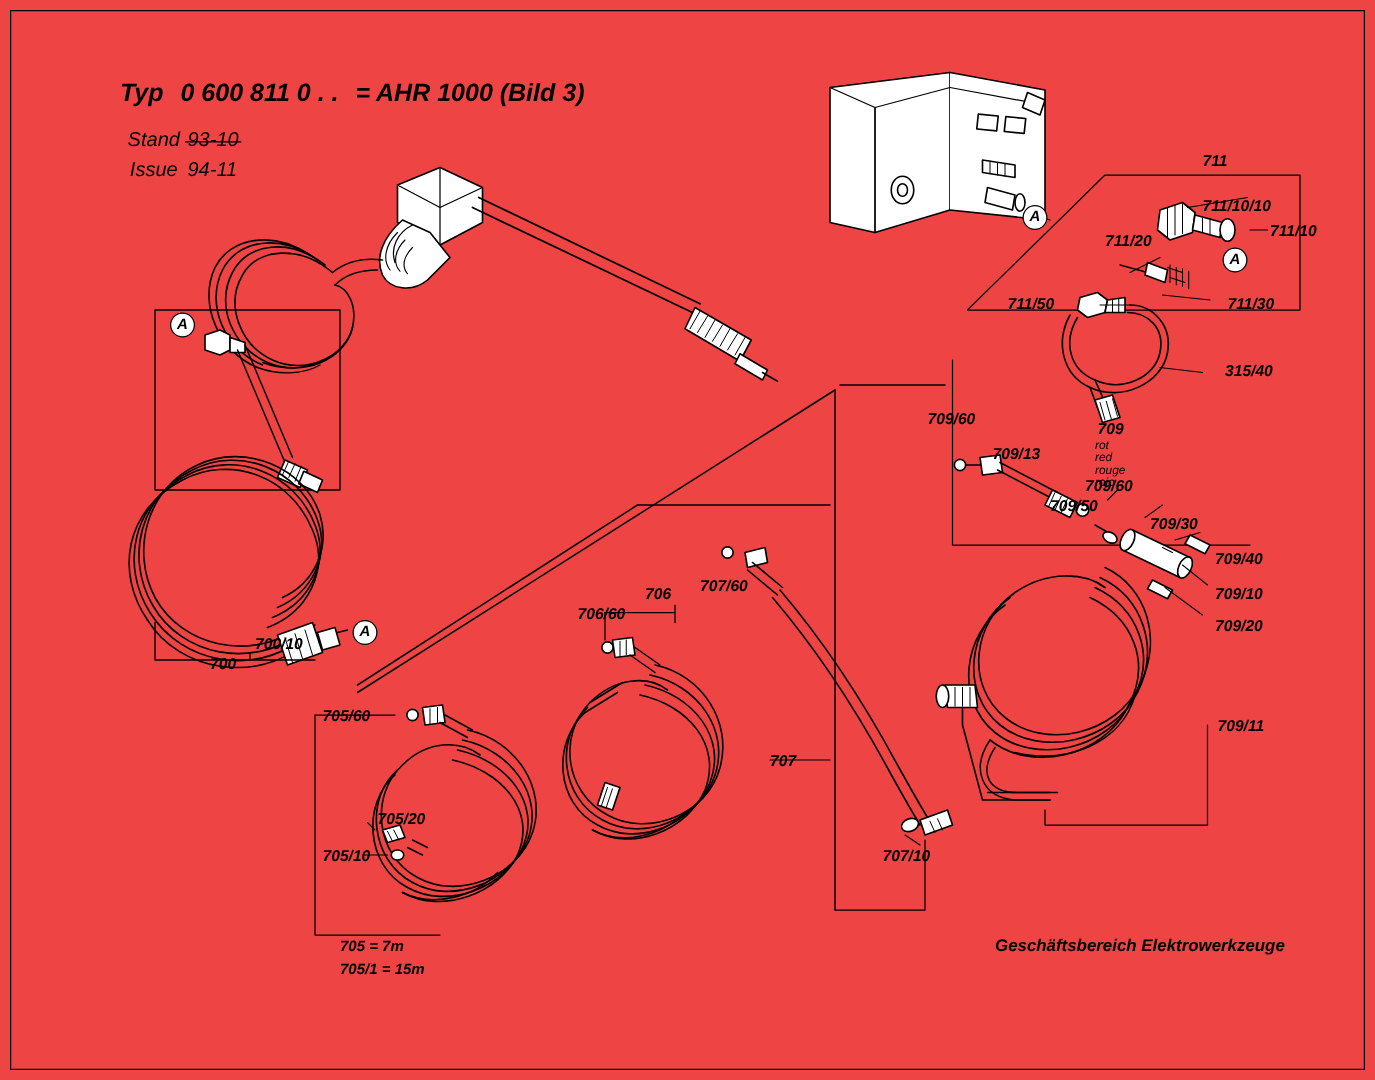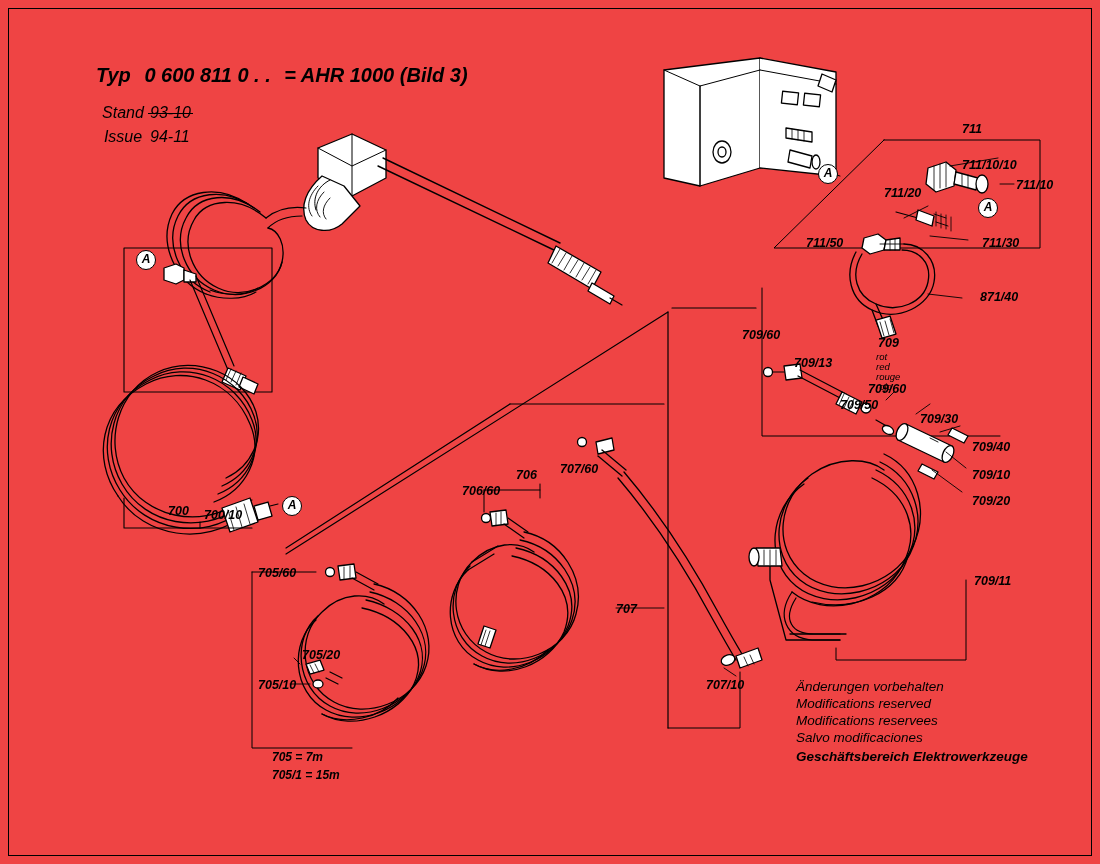--- a/index.html
+++ b/index.html
@@ -353,35 +353,35 @@
       <path d="M668 728 L740 728 L740 672" stroke-width="1.0"></path>
 
     </g>
   </svg>
 
   <div class="lbl" style="left:962px; top:122px;">711</div>
   <div class="lbl" style="left:962px; top:158px;">711/10/10</div>
   <div class="lbl" style="left:1016px; top:178px;">711/10</div>
   <div class="lbl" style="left:884px; top:186px;">711/20</div>
   <div class="lbl" style="left:982px; top:236px;">711/30</div>
-  <div class="lbl" style="left:980px; top:290px;">871/40</div>
+  <div class="lbl" style="left:980px; top:290px;">315/40</div>
   <div class="lbl" style="left:806px; top:236px;">711/50</div>
 
   <div class="lbl" style="left:742px; top:328px;">709/60</div>
   <div class="lbl" style="left:794px; top:356px;">709/13</div>
   <div class="lbl" style="left:878px; top:336px;">709</div>
   <div class="lbl" style="left:868px; top:382px;">709/60</div>
   <div class="lbl" style="left:840px; top:398px;">709/50</div>
   <div class="lbl" style="left:920px; top:412px;">709/30</div>
   <div class="lbl" style="left:972px; top:440px;">709/40</div>
   <div class="lbl" style="left:972px; top:468px;">709/10</div>
   <div class="lbl" style="left:972px; top:494px;">709/20</div>
   <div class="lbl" style="left:974px; top:574px;">709/11</div>
 
-  <div class="lbl" style="left:168px; top:504px;">700</div>
+  <div class="lbl" style="left:168px; top:524px;">700</div>
   <div class="lbl" style="left:204px; top:508px;">700/10</div>
 
   <div class="lbl" style="left:258px; top:566px;">705/60</div>
   <div class="lbl" style="left:302px; top:648px;">705/20</div>
   <div class="lbl" style="left:258px; top:678px;">705/10</div>
 
   <div class="lbl" style="left:516px; top:468px;">706</div>
   <div class="lbl" style="left:462px; top:484px;">706/60</div>
 
   <div class="lbl" style="left:616px; top:602px;">707</div>
@@ -396,24 +396,18 @@
   </div>
 
   <div class="meas" style="left:272px; top:750px;">705 = 7m</div>
   <div class="meas" style="left:272px; top:768px;">705/1 = 15m</div>
 
   <div class="circle-a" style="left:136px; top:250px;">A</div>
   <div class="circle-a" style="left:282px; top:496px;">A</div>
   <div class="circle-a" style="left:818px; top:164px;">A</div>
   <div class="circle-a" style="left:978px; top:198px;">A</div>
 
-  <div class="notes">
-    <div>Änderungen vorbehalten</div>
-    <div>Modifications reserved</div>
-    <div>Modifications reservees</div>
-    <div>Salvo modificaciones</div>
-  </div>
 
   <div class="addr">
     <div>Geschäftsbereich Elektrowerkzeuge</div>
   </div>
 
 </div>
 
 </body></html>

